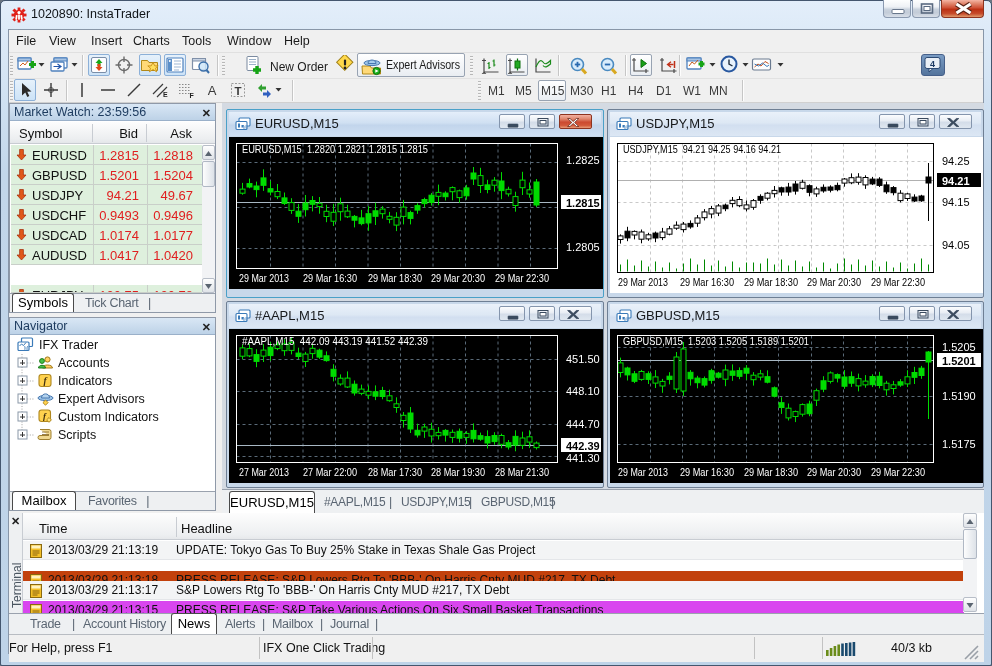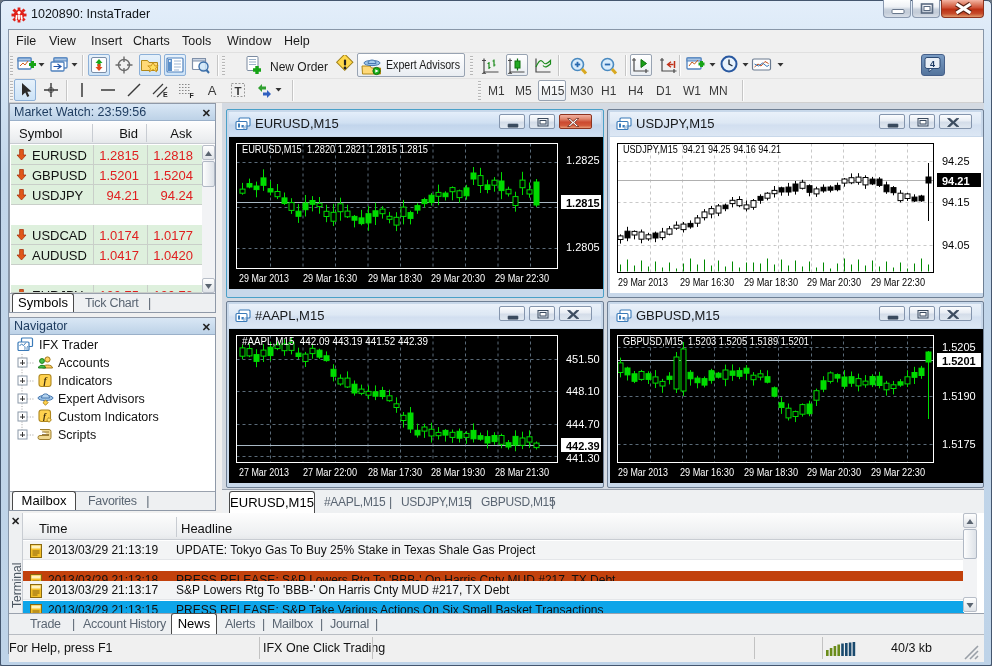--- a/index.html
+++ b/index.html
@@ -356,21 +356,31 @@
       <span class="ask">1.5204</span>
       <span class="abs" style="left:82px;top:0;width:1px;height:20px;background:#c9cfc9;"></span>
       <span class="abs" style="left:136px;top:0;width:1px;height:20px;background:#c9cfc9;"></span>
     </div>
 <div class="mwrow" style="top:81px;height:20px;overflow:hidden;">
       <svg width="13" height="13" style="position:absolute;left:4px;top:3px;">
         <path d="M6.5 12 L2 7 h2.6 V1.5 h3.8 V7 H11 Z" fill="#e05818" stroke="#a02808" stroke-width="0.7"></path>
       </svg>
       <span class="sy">USDJPY</span>
       <span class="bid">94.21</span>
-      <span class="ask">94.24</span>
+      <span class="ask">49.67</span>
+      <span class="abs" style="left:82px;top:0;width:1px;height:20px;background:#c9cfc9;"></span>
+      <span class="abs" style="left:136px;top:0;width:1px;height:20px;background:#c9cfc9;"></span>
+    </div>
+<div class="mwrow" style="top:101px;height:20px;overflow:hidden;">
+      <svg width="13" height="13" style="position:absolute;left:4px;top:3px;">
+        <path d="M6.5 12 L2 7 h2.6 V1.5 h3.8 V7 H11 Z" fill="#e05818" stroke="#a02808" stroke-width="0.7"></path>
+      </svg>
+      <span class="sy">USDCHF</span>
+      <span class="bid">0.9493</span>
+      <span class="ask">0.9496</span>
       <span class="abs" style="left:82px;top:0;width:1px;height:20px;background:#c9cfc9;"></span>
       <span class="abs" style="left:136px;top:0;width:1px;height:20px;background:#c9cfc9;"></span>
     </div>
 <div class="mwrow" style="top:121px;height:20px;overflow:hidden;">
       <svg width="13" height="13" style="position:absolute;left:4px;top:3px;">
         <path d="M6.5 12 L2 7 h2.6 V1.5 h3.8 V7 H11 Z" fill="#e05818" stroke="#a02808" stroke-width="0.7"></path>
       </svg>
       <span class="sy">USDCAD</span>
       <span class="bid">1.0174</span>
       <span class="ask">1.0177</span>
@@ -881,21 +891,21 @@
     </div>
 <div class="trow" style="top:68px;background:#f3f4f5;border-bottom:1px solid #e4e6e9;">
       <span class="news-ic"><svg width="13" height="14">
           <rect x="0.5" y="0.5" width="11" height="13" fill="#f4c028" stroke="#8a6a10"></rect>
           <rect x="1.5" y="1.5" width="9" height="3" fill="#fdf2c0"></rect>
           <path d="M2.5 7 h7 M2.5 9 h7 M2.5 11 h5" stroke="#7a5a10" stroke-width="0.9"></path>
         </svg></span>
       <span class="tm">2013/03/29 21:13:17</span>
       <span class="hl">S&amp;P Lowers Rtg To 'BBB-' On Harris Cnty MUD #217, TX Debt</span>
     </div>
-<div class="trow" style="top:88px;background:#0ea5e9;border-bottom:1px solid #e4e6e9;text-align:center;">
+<div class="trow" style="top:88px;background:#d946ef;border-bottom:1px solid #e4e6e9;text-align:center;">
       <span class="news-ic"><svg width="13" height="14">
           <rect x="0.5" y="0.5" width="11" height="13" fill="#f4c028" stroke="#8a6a10"></rect>
           <rect x="1.5" y="1.5" width="9" height="3" fill="#fdf2c0"></rect>
           <path d="M2.5 7 h7 M2.5 9 h7 M2.5 11 h5" stroke="#7a5a10" stroke-width="0.9"></path>
         </svg></span>
       <span class="tm">2013/03/29 21:13:15</span>
       <span class="hl">PRESS RELEASE: S&amp;P Take Various Actions On Six Small Basket Transactions</span>
     </div>
 <div class="abs" style="left:954px;top:0;width:14px;height:99px;background:#f2f3f5;">
 <div class="abs" style="left:0;top:0;width:14px;height:15px;background:linear-gradient(180deg,#fefefe,#dfe3e8);border:1px solid #b8bec8;border-radius:2px;"><svg width="12" height="13">

